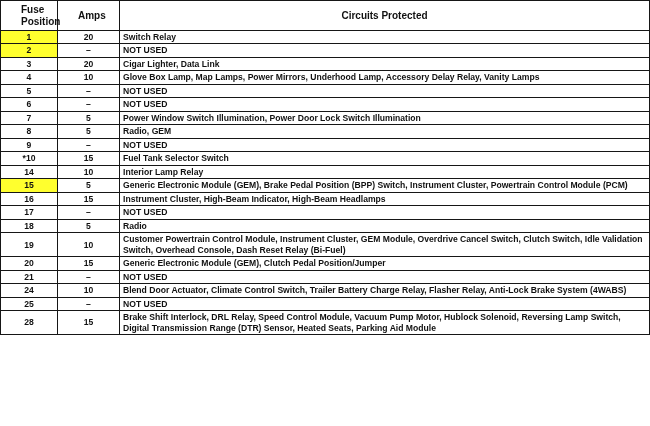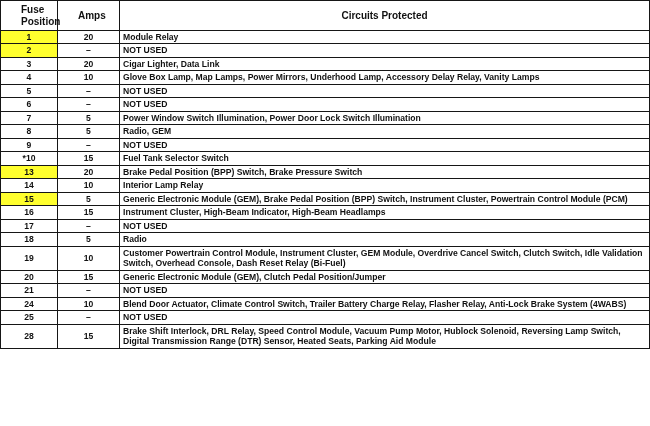--- a/index.html
+++ b/index.html
@@ -71,21 +71,21 @@
       <tr>
         <th>Fuse Position</th>
         <th>Amps</th>
         <th>Circuits Protected</th>
       </tr>
     </thead>
     <tbody>
         <tr>
           <td class="c-pos hl">1</td>
           <td class="c-amps">20</td>
-          <td class="c-circ">Module Relay</td>
+          <td class="c-circ">Switch Relay</td>
         </tr>
         <tr>
           <td class="c-pos hl">2</td>
           <td class="c-amps">–</td>
           <td class="c-circ">NOT USED</td>
         </tr>
         <tr>
           <td class="c-pos">3</td>
           <td class="c-amps">20</td>
           <td class="c-circ">Cigar Lighter, Data Link</td>
@@ -117,25 +117,20 @@
         </tr>
         <tr>
           <td class="c-pos">9</td>
           <td class="c-amps">–</td>
           <td class="c-circ">NOT USED</td>
         </tr>
         <tr>
           <td class="c-pos">*10</td>
           <td class="c-amps">15</td>
           <td class="c-circ">Fuel Tank Selector Switch</td>
-        </tr>
-        <tr>
-          <td class="c-pos hl">13</td>
-          <td class="c-amps">20</td>
-          <td class="c-circ">Brake Pedal Position (BPP) Switch, Brake Pressure Switch</td>
         </tr>
         <tr>
           <td class="c-pos">14</td>
           <td class="c-amps">10</td>
           <td class="c-circ">Interior Lamp Relay</td>
         </tr>
         <tr>
           <td class="c-pos hl">15</td>
           <td class="c-amps">5</td>
           <td class="c-circ">Generic Electronic Module (GEM), Brake Pedal Position (BPP) Switch, Instrument Cluster, Powertrain Control Module (PCM)</td>

